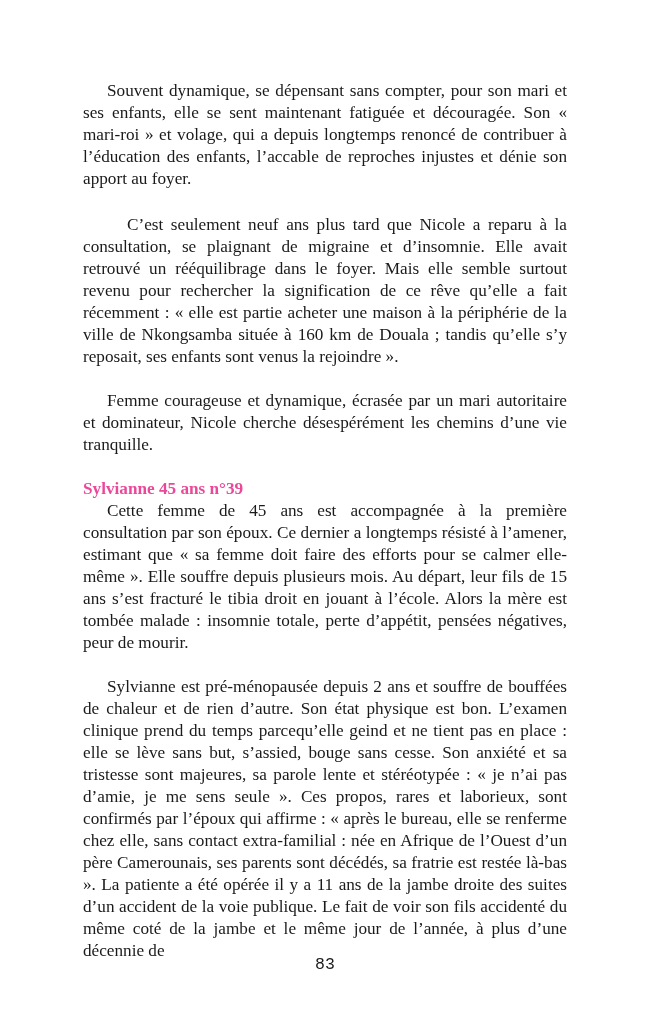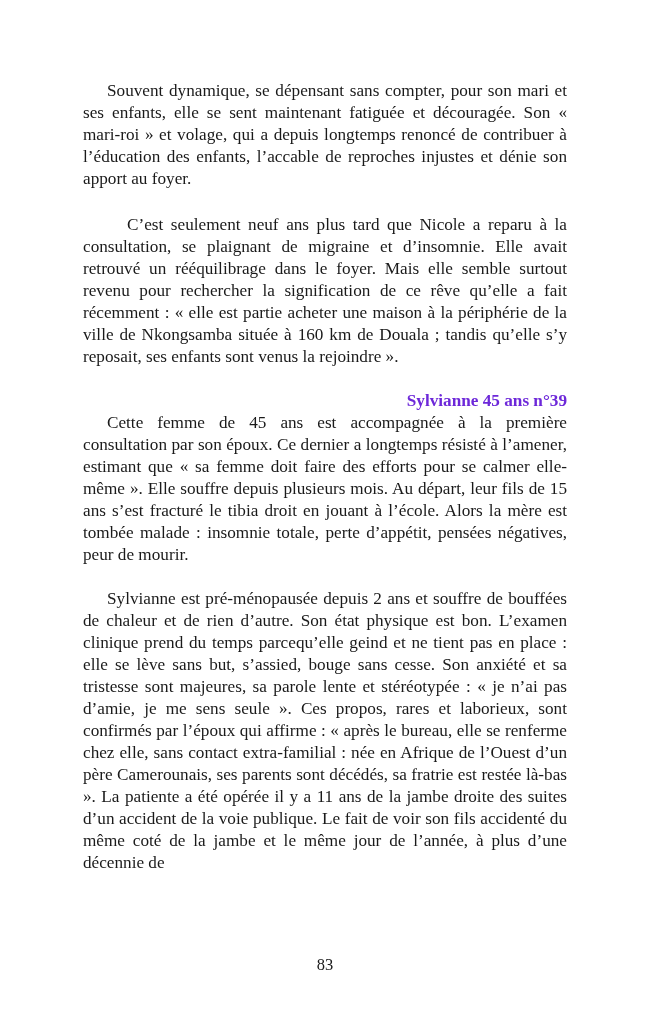--- a/index.html
+++ b/index.html
@@ -48,49 +48,50 @@
   p.indent-large {
     text-indent: 44px;
     margin-top: 24px;
   }
   h2.case-heading {
     margin: 12px 0 0 0;
     padding: 0;
     font-size: 17.2px;
     line-height: 22px;
     font-weight: bold;
-    text-align: right;
-    color: #6d28d9;
+    text-align: left;
+    color: #ec4899;
   }
   .heading-block {
     margin-bottom: 0;
   }
   .page-number {
     position: absolute;
     left: 0;
     top: 955px;
     width: 650px;
     text-align: center;
     font-size: 16.5px;
     line-height: 20px;
     color: #1a1a1a;
-    font-family: Liberation Serif, serif;
+    font-family: Liberation Mono, monospace;
   }
 </style>
 </head>
 <body>
 
 <div class="page">
 
   <div class="text-block">
 
     <p class="para indent-small">Souvent dynamique, se dépensant sans compter, pour son mari et ses enfants, elle se sent maintenant fatiguée et découragée. Son « mari-roi » et volage, qui a depuis longtemps renoncé de contribuer à l’éducation des enfants, l’accable de reproches injustes et dénie son apport au foyer.</p>
 
     <p class="para indent-large">C’est seulement neuf ans plus tard que Nicole a reparu à la consultation, se plaignant de migraine et d’insomnie. Elle avait retrouvé un rééquilibrage dans le foyer. Mais elle semble surtout revenu pour rechercher la signification de ce rêve qu’elle a fait récemment : « elle est partie acheter une maison à la périphérie de la ville de Nkongsamba située à 160 km de Douala ; tandis qu’elle s’y reposait, ses enfants sont venus la rejoindre ».</p>
 
+    <p class="para indent-small">Femme courageuse et dynamique, écrasée par un mari autoritaire et dominateur, Nicole cherche désespérément les chemins d’une vie tranquille.</p>
 
     <div class="heading-block">
       <h2 class="case-heading">Sylvianne 45 ans n°39</h2>
     </div>
 
     <p class="para indent-small">Cette femme de 45 ans est accompagnée à la première consultation par son époux. Ce dernier a longtemps résisté à l’amener, estimant que « sa femme doit faire des efforts pour se calmer elle-même ». Elle souffre depuis plusieurs mois. Au départ, leur fils de 15 ans s’est fracturé le tibia droit en jouant à l’école. Alors la mère est tombée malade : insomnie totale, perte d’appétit, pensées négatives, peur de mourir.</p>
 
     <p class="para indent-small">Sylvianne est pré-ménopausée depuis 2 ans et souffre de bouffées de chaleur et de rien d’autre. Son état physique est bon. L’examen clinique prend du temps parcequ’elle geind et ne tient pas en place : elle se lève sans but, s’assied, bouge sans cesse. Son anxiété et sa tristesse sont majeures, sa parole lente et stéréotypée : « je n’ai pas d’amie, je me sens seule ». Ces propos, rares et laborieux, sont confirmés par l’époux qui affirme : « après le bureau, elle se renferme chez elle, sans contact extra-familial : née en Afrique de l’Ouest d’un père Camerounais, ses parents sont décédés, sa fratrie est restée là-bas ». La patiente a été opérée il y a 11 ans de la jambe droite des suites d’un accident de la voie publique. Le fait de voir son fils accidenté du même coté de la jambe et le même jour de l’année, à plus d’une décennie de</p>
 
   </div>

